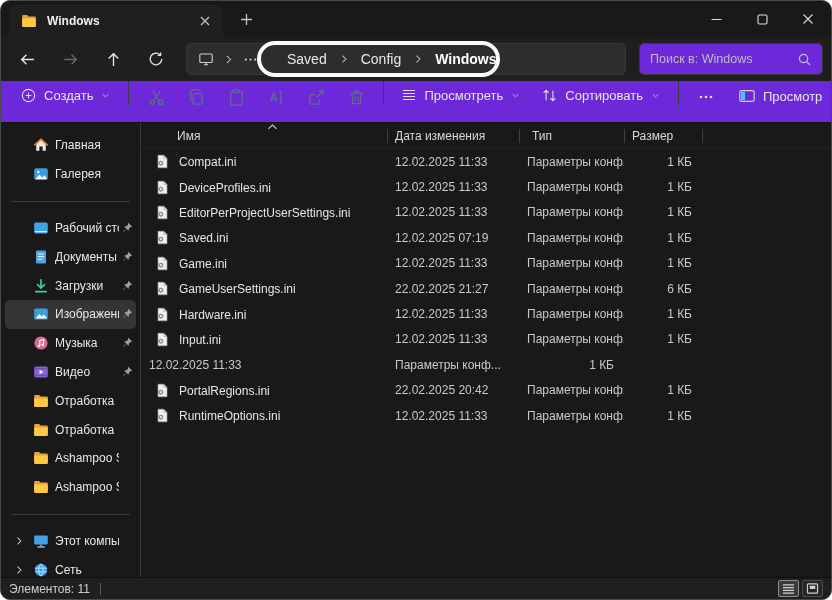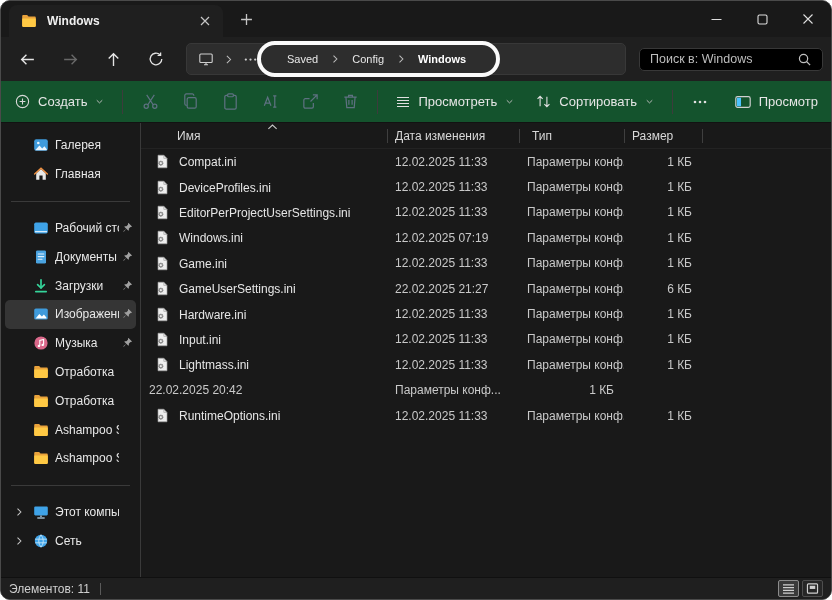--- a/index.html
+++ b/index.html
@@ -22,32 +22,32 @@
   .win-btn { width:46px; height:36px; display:flex; align-items:center; justify-content:center; color:#dedede; }
 
   
   .navbar { height:44px; flex:none; background:#1f1f1f; display:flex; align-items:center; padding:0 8px; gap:7px; position:relative; }
   .nav-btn { width:36px; height:32px; border-radius:5px; display:flex; align-items:center; justify-content:center; color:#e4e4e4; flex:none; }
   .nav-btn.disabled { color:#686868; }
   .address { height:32px; flex:1; min-width:0; margin-left:5px; background:#2d2d2d; border:1px solid #383838;
              border-radius:5px; display:flex; align-items:center; padding:0 6px; }
   .addr-icon { color:#cfcfcf; display:flex; padding:0 5px; flex:none; }
   .bc-wrap { display:flex; align-items:center; margin-left:16px; min-width:0; }
-  .bc-item { padding:4px 8px; border-radius:4px; color:#e8e8e8; white-space:nowrap; font-size:11px; }
+  .bc-item { padding:4px 8px; border-radius:4px; color:#e8e8e8; white-space:nowrap; font-size:14px; }
   .bc-item.current { font-weight:700; color:#ffffff; }
   .bc-sep { color:#bdbdbd; display:flex; padding:0 3px; flex:none; }
-  .searchbox { width:184px; height:23px; flex:none; background:#000000; border:1px solid #383838; border-radius:5px;
+  .searchbox { width:184px; height:32px; flex:none; background:#6d28d9; border:1px solid #383838; border-radius:5px;
                display:flex; align-items:center; padding:0 10px; gap:8px; margin-left:6px; }
   .search-text { flex:1; color:#bdbdbd; font-size:12.5px; white-space:nowrap; overflow:hidden; }
   .ring { position:absolute; left:256px; top:4px; width:243px; height:36px; border:4px solid #fafafa;
           border-radius:18px; pointer-events:none; z-index:5; }
 
   
-  .toolbar { height:42px; flex:none; background:#14532d; border-bottom:1px solid #121212;
-             display:flex; align-items:center; padding:0 4px; gap:2px; }
+  .toolbar { height:42px; flex:none; background:#6d28d9; border-bottom:1px solid #121212;
+             display:flex; align-items:flex-start; padding:0 10px; gap:2px; }
   .tb-btn { display:flex; align-items:center; gap:7px; padding:6px 9px; border-radius:5px; color:#e6e6e6; font-size:13px; white-space:nowrap; }
   .tb-icon-btn { width:38px; height:32px; display:flex; align-items:center; justify-content:center; color:#5e7181; flex:none; }
   .tb-sep { width:1px; height:24px; background:#3c3c3c; margin:0 6px; flex:none; }
   .chev { color:#bdbdbd; display:flex; }
   .spacer { flex:1; }
 
   
   .bodyarea { flex:1; min-height:0; display:flex; }
   .sidebar { width:140px; flex:none; padding-top:8px; border-right:1px solid #3a3a3a; overflow:hidden; }
   .sb-item { height:28.8px; margin:0 4px; border-radius:5px; display:flex; align-items:center; padding:0 3px 0 6px; }
@@ -302,45 +302,45 @@
   <div class="bodyarea">
     <div class="sidebar">
         <div class="sb-item">
           <span class="sb-chev" style="visibility: hidden;">
             <svg viewBox="0 0 16 16" width="12" height="12" fill="none" stroke="currentColor" stroke-width="1.4">
               <path d="M6 3.5 10.5 8 6 12.5"></path>
             </svg>
           </span>
           <span class="sb-icon">
             <svg viewBox="0 0 16 16" width="100%" height="100%">
+              <path fill="#e8e8e8" d="M3.2 7.4 8 3.1l4.8 4.3v6.4H9.6V9.6H6.4v4.2H3.2z"></path>
+              <path fill="none" stroke="#ef8f3f" stroke-width="1.4" stroke-linecap="round" d="M1.6 8 8 2.2 14.4 8"></path>
+            </svg>
+          </span>
+          <span class="sb-label">Главная</span>
+          <span class="sb-pin" style="visibility: hidden;">
+            <svg viewBox="0 0 16 16" width="100%" height="100%" fill="#a0a0a0">
+              <path d="M9.3 1.7c.2-.2.5-.2.7 0L14.3 6c.2.2.2.5 0 .7-.4.4-1.1.6-1.8.4l-2.1 2.1c.2.9.3 2-.2 2.5-.2.2-.5.2-.7 0L7.1 9.3l-3.3 4.1-.8-.8L7.1 9.3 4.7 6.9c-.2-.2-.2-.5 0-.7.5-.5 1.6-.4 2.5-.2l2.1-2.1c-.2-.7 0-1.4.4-1.8z" transform="translate(0 -.3)"></path>
+            </svg>
+          </span>
+        </div>
+        <div class="sb-item">
+          <span class="sb-chev" style="visibility: hidden;">
+            <svg viewBox="0 0 16 16" width="12" height="12" fill="none" stroke="currentColor" stroke-width="1.4">
+              <path d="M6 3.5 10.5 8 6 12.5"></path>
+            </svg>
+          </span>
+          <span class="sb-icon">
+            <svg viewBox="0 0 16 16" width="100%" height="100%">
               <rect x="1.2" y="2.2" width="13.6" height="11.6" rx="2" fill="#3f9bdc"></rect>
               <circle cx="5.3" cy="6" r="1.3" fill="#eaf5fd"></circle>
               <path d="M2.2 13.2 6.4 8.6l2.8 2.9 2.2-2.2 2.4 2.9v1z" fill="#eaf5fd"></path>
             </svg>
           </span>
           <span class="sb-label">Галерея</span>
-          <span class="sb-pin" style="visibility: hidden;">
-            <svg viewBox="0 0 16 16" width="100%" height="100%" fill="#a0a0a0">
-              <path d="M9.3 1.7c.2-.2.5-.2.7 0L14.3 6c.2.2.2.5 0 .7-.4.4-1.1.6-1.8.4l-2.1 2.1c.2.9.3 2-.2 2.5-.2.2-.5.2-.7 0L7.1 9.3l-3.3 4.1-.8-.8L7.1 9.3 4.7 6.9c-.2-.2-.2-.5 0-.7.5-.5 1.6-.4 2.5-.2l2.1-2.1c-.2-.7 0-1.4.4-1.8z" transform="translate(0 -.3)"></path>
-            </svg>
-          </span>
-        </div>
-        <div class="sb-item">
-          <span class="sb-chev" style="visibility: hidden;">
-            <svg viewBox="0 0 16 16" width="12" height="12" fill="none" stroke="currentColor" stroke-width="1.4">
-              <path d="M6 3.5 10.5 8 6 12.5"></path>
-            </svg>
-          </span>
-          <span class="sb-icon">
-            <svg viewBox="0 0 16 16" width="100%" height="100%">
-              <path fill="#e8e8e8" d="M3.2 7.4 8 3.1l4.8 4.3v6.4H9.6V9.6H6.4v4.2H3.2z"></path>
-              <path fill="none" stroke="#ef8f3f" stroke-width="1.4" stroke-linecap="round" d="M1.6 8 8 2.2 14.4 8"></path>
-            </svg>
-          </span>
-          <span class="sb-label">Главная</span>
           <span class="sb-pin" style="visibility: hidden;">
             <svg viewBox="0 0 16 16" width="100%" height="100%" fill="#a0a0a0">
               <path d="M9.3 1.7c.2-.2.5-.2.7 0L14.3 6c.2.2.2.5 0 .7-.4.4-1.1.6-1.8.4l-2.1 2.1c.2.9.3 2-.2 2.5-.2.2-.5.2-.7 0L7.1 9.3l-3.3 4.1-.8-.8L7.1 9.3 4.7 6.9c-.2-.2-.2-.5 0-.7.5-.5 1.6-.4 2.5-.2l2.1-2.1c-.2-.7 0-1.4.4-1.8z" transform="translate(0 -.3)"></path>
             </svg>
           </span>
         </div>
         <div class="sb-sep"></div>
         <div class="sb-item">
           <span class="sb-chev" style="visibility: hidden;">
             <svg viewBox="0 0 16 16" width="12" height="12" fill="none" stroke="currentColor" stroke-width="1.4">
@@ -426,20 +426,40 @@
           </span>
           <span class="sb-icon">
             <svg viewBox="0 0 16 16" width="100%" height="100%">
               <circle cx="8" cy="8" r="6.6" fill="#d9688a"></circle>
               <path d="M6.8 10.8V5.4l3.8-1v5.4" stroke="#fff" stroke-width="1.1" fill="none"></path>
               <circle cx="5.9" cy="10.9" r="1.2" fill="#fff"></circle>
               <circle cx="9.7" cy="9.9" r="1.2" fill="#fff"></circle>
             </svg>
           </span>
           <span class="sb-label">Музыка</span>
+          <span class="sb-pin" style="visibility: visible;">
+            <svg viewBox="0 0 16 16" width="100%" height="100%" fill="#a0a0a0">
+              <path d="M9.3 1.7c.2-.2.5-.2.7 0L14.3 6c.2.2.2.5 0 .7-.4.4-1.1.6-1.8.4l-2.1 2.1c.2.9.3 2-.2 2.5-.2.2-.5.2-.7 0L7.1 9.3l-3.3 4.1-.8-.8L7.1 9.3 4.7 6.9c-.2-.2-.2-.5 0-.7.5-.5 1.6-.4 2.5-.2l2.1-2.1c-.2-.7 0-1.4.4-1.8z" transform="translate(0 -.3)"></path>
+            </svg>
+          </span>
+        </div>
+        <div class="sb-item">
+          <span class="sb-chev" style="visibility: hidden;">
+            <svg viewBox="0 0 16 16" width="12" height="12" fill="none" stroke="currentColor" stroke-width="1.4">
+              <path d="M6 3.5 10.5 8 6 12.5"></path>
+            </svg>
+          </span>
+          <span class="sb-icon">
+            <svg viewBox="0 0 16 16" width="100%" height="100%">
+              <rect x="1.2" y="2.4" width="13.6" height="11.2" rx="1.8" fill="#8a63d2"></rect>
+              <path d="M1.2 4.6h13.6M1.2 11.4h13.6" stroke="#6d47b8" stroke-width="1"></path>
+              <path d="M6.6 5.8v4.4l3.8-2.2z" fill="#fff"></path>
+            </svg>
+          </span>
+          <span class="sb-label">Видео</span>
           <span class="sb-pin" style="visibility: visible;">
             <svg viewBox="0 0 16 16" width="100%" height="100%" fill="#a0a0a0">
               <path d="M9.3 1.7c.2-.2.5-.2.7 0L14.3 6c.2.2.2.5 0 .7-.4.4-1.1.6-1.8.4l-2.1 2.1c.2.9.3 2-.2 2.5-.2.2-.5.2-.7 0L7.1 9.3l-3.3 4.1-.8-.8L7.1 9.3 4.7 6.9c-.2-.2-.2-.5 0-.7.5-.5 1.6-.4 2.5-.2l2.1-2.1c-.2-.7 0-1.4.4-1.8z" transform="translate(0 -.3)"></path>
             </svg>
           </span>
         </div>
         <div class="sb-item">
           <span class="sb-chev" style="visibility: hidden;">
             <svg viewBox="0 0 16 16" width="12" height="12" fill="none" stroke="currentColor" stroke-width="1.4">
               <path d="M6 3.5 10.5 8 6 12.5"></path>
@@ -625,21 +645,21 @@
           <div class="frow">
             <span class="c-name">
               <span class="ficon">
                 <svg viewBox="0 0 16 16" width="100%" height="100%">
                   <path d="M3.2 1.3h6.2l3.4 3.4v10H3.2z" fill="#efefef" stroke="#9f9f9f" stroke-width=".7"></path>
                   <path d="M9.4 1.3v3.4h3.4" fill="none" stroke="#9f9f9f" stroke-width=".7"></path>
                   <circle cx="6.2" cy="9.8" r="1.8" fill="none" stroke="#878787" stroke-width="1.2"></circle>
                   <path d="M6.2 7v1.2M6.2 11.4v1.2M3.4 9.8h1.2M8 9.8h1.2M4.2 7.8l.9.9M7.3 11l.9.9M8.2 7.8l-.9.9M5.1 11l-.9.9" stroke="#878787" stroke-width=".9"></path>
                 </svg>
               </span>
-              <span class="fname">Windows.ini</span>
+              <span class="fname">Saved.ini</span>
             </span>
             <span class="c-date">12.02.2025 07:19</span>
             <span class="c-type">Параметры конф...</span>
             <span class="c-size">1 КБ</span>
           </div>
           <div class="frow">
             <span class="c-name">
               <span class="ficon">
                 <svg viewBox="0 0 16 16" width="100%" height="100%">
                   <path d="M3.2 1.3h6.2l3.4 3.4v10H3.2z" fill="#efefef" stroke="#9f9f9f" stroke-width=".7"></path>
@@ -696,36 +716,36 @@
                   <path d="M6.2 7v1.2M6.2 11.4v1.2M3.4 9.8h1.2M8 9.8h1.2M4.2 7.8l.9.9M7.3 11l.9.9M8.2 7.8l-.9.9M5.1 11l-.9.9" stroke="#878787" stroke-width=".9"></path>
                 </svg>
               </span>
               <span class="fname">Input.ini</span>
             </span>
             <span class="c-date">12.02.2025 11:33</span>
             <span class="c-type">Параметры конф...</span>
             <span class="c-size">1 КБ</span>
           </div>
           <div class="frow">
-            <span class="c-name">
-              <span class="ficon">
-                <svg viewBox="0 0 16 16" width="100%" height="100%">
-                  <path d="M3.2 1.3h6.2l3.4 3.4v10H3.2z" fill="#efefef" stroke="#9f9f9f" stroke-width=".7"></path>
-                  <path d="M9.4 1.3v3.4h3.4" fill="none" stroke="#9f9f9f" stroke-width=".7"></path>
-                  <circle cx="6.2" cy="9.8" r="1.8" fill="none" stroke="#878787" stroke-width="1.2"></circle>
-                  <path d="M6.2 7v1.2M6.2 11.4v1.2M3.4 9.8h1.2M8 9.8h1.2M4.2 7.8l.9.9M7.3 11l.9.9M8.2 7.8l-.9.9M5.1 11l-.9.9" stroke="#878787" stroke-width=".9"></path>
-                </svg>
-              </span>
-              <span class="fname">Lightmass.ini</span>
-            </span>
             <span class="c-date">12.02.2025 11:33</span>
             <span class="c-type">Параметры конф...</span>
             <span class="c-size">1 КБ</span>
           </div>
           <div class="frow">
+            <span class="c-name">
+              <span class="ficon">
+                <svg viewBox="0 0 16 16" width="100%" height="100%">
+                  <path d="M3.2 1.3h6.2l3.4 3.4v10H3.2z" fill="#efefef" stroke="#9f9f9f" stroke-width=".7"></path>
+                  <path d="M9.4 1.3v3.4h3.4" fill="none" stroke="#9f9f9f" stroke-width=".7"></path>
+                  <circle cx="6.2" cy="9.8" r="1.8" fill="none" stroke="#878787" stroke-width="1.2"></circle>
+                  <path d="M6.2 7v1.2M6.2 11.4v1.2M3.4 9.8h1.2M8 9.8h1.2M4.2 7.8l.9.9M7.3 11l.9.9M8.2 7.8l-.9.9M5.1 11l-.9.9" stroke="#878787" stroke-width=".9"></path>
+                </svg>
+              </span>
+              <span class="fname">PortalRegions.ini</span>
+            </span>
             <span class="c-date">22.02.2025 20:42</span>
             <span class="c-type">Параметры конф...</span>
             <span class="c-size">1 КБ</span>
           </div>
           <div class="frow">
             <span class="c-name">
               <span class="ficon">
                 <svg viewBox="0 0 16 16" width="100%" height="100%">
                   <path d="M3.2 1.3h6.2l3.4 3.4v10H3.2z" fill="#efefef" stroke="#9f9f9f" stroke-width=".7"></path>
                   <path d="M9.4 1.3v3.4h3.4" fill="none" stroke="#9f9f9f" stroke-width=".7"></path>

